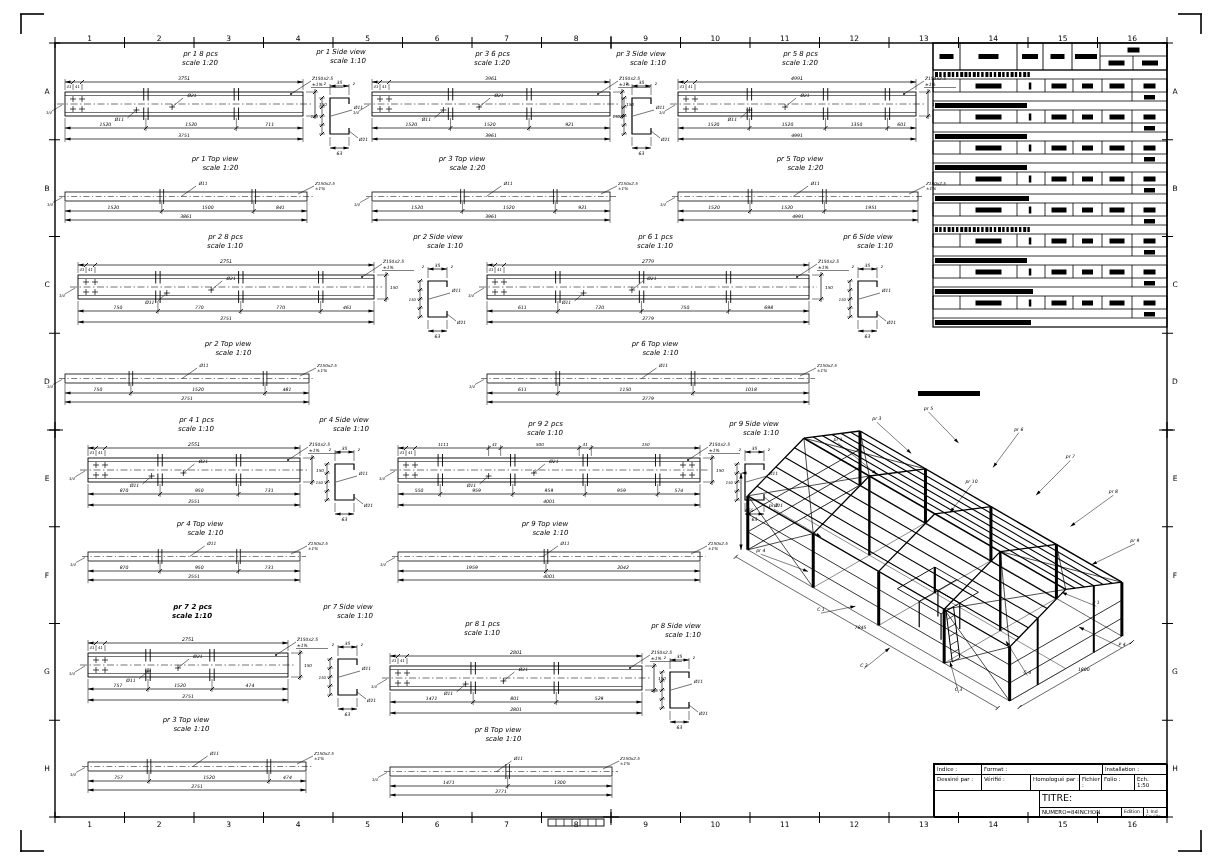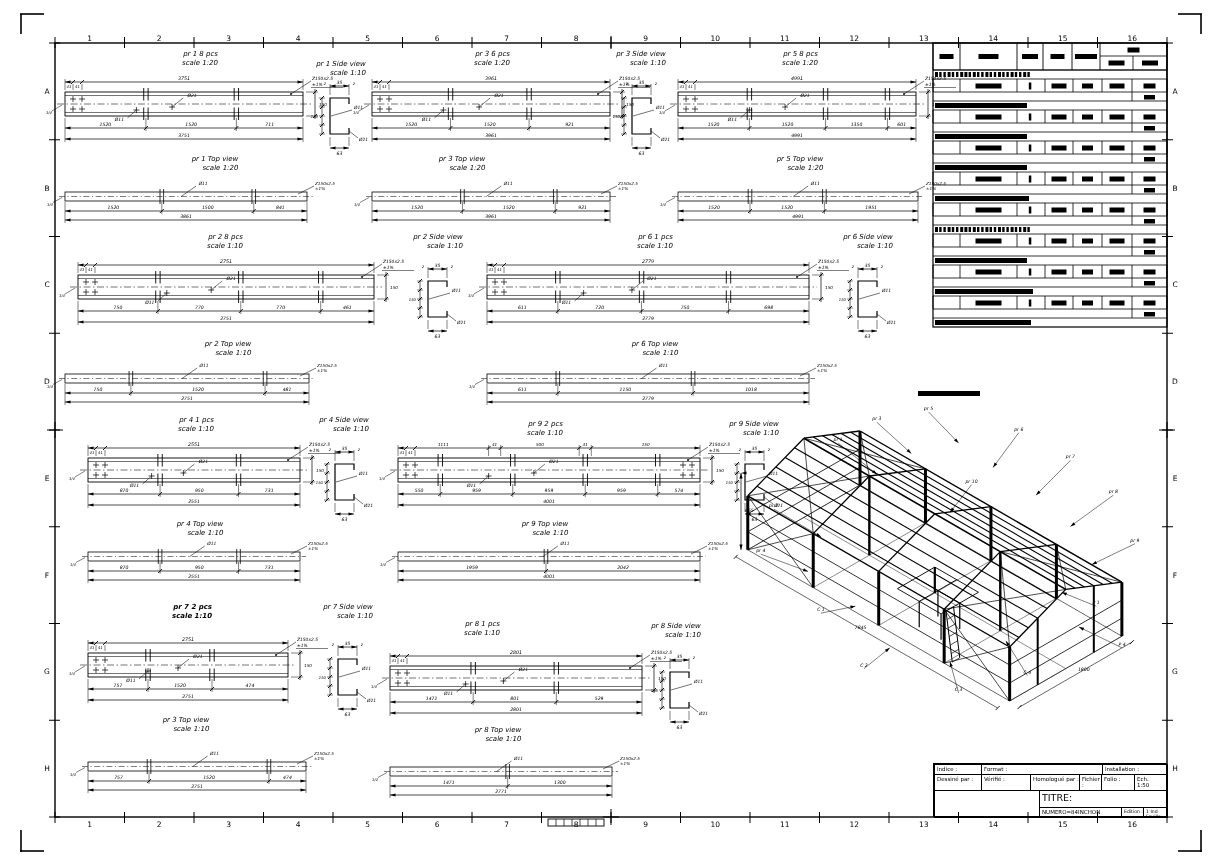--- a/index.html
+++ b/index.html
@@ -529,21 +529,21 @@
         <path d="M6 152L4.4 146.5L7.6 146.5Z" fill="#000"></path>
         <path d="M6 75L4.4 80.5L7.6 80.5Z" fill="#000"></path>
         <text x="10" y="114" fill="#000" font-size="4.6" text-anchor="start" font-style="italic">655</text>
       </g>
     </svg>
   <div id="labels">
       <div class="vlabel" style="left: 200px; top: 50px;">
         <div>pr 1  8 pcs</div>
         <div>scale 1:20</div>
       </div>
-      <div class="vlabel" style="left: 341px; top: 60px;">
+      <div class="vlabel" style="left: 341px; top: 48px;">
         <div>pr 1  Side view</div>
         <div>scale 1:10</div>
       </div>
       <div class="vlabel" style="left: 492px; top: 50px;">
         <div>pr 3  6 pcs</div>
         <div>scale 1:20</div>
       </div>
       <div class="vlabel" style="left: 641px; top: 50px;">
         <div>pr 3  Side view</div>
         <div>scale 1:10</div>

